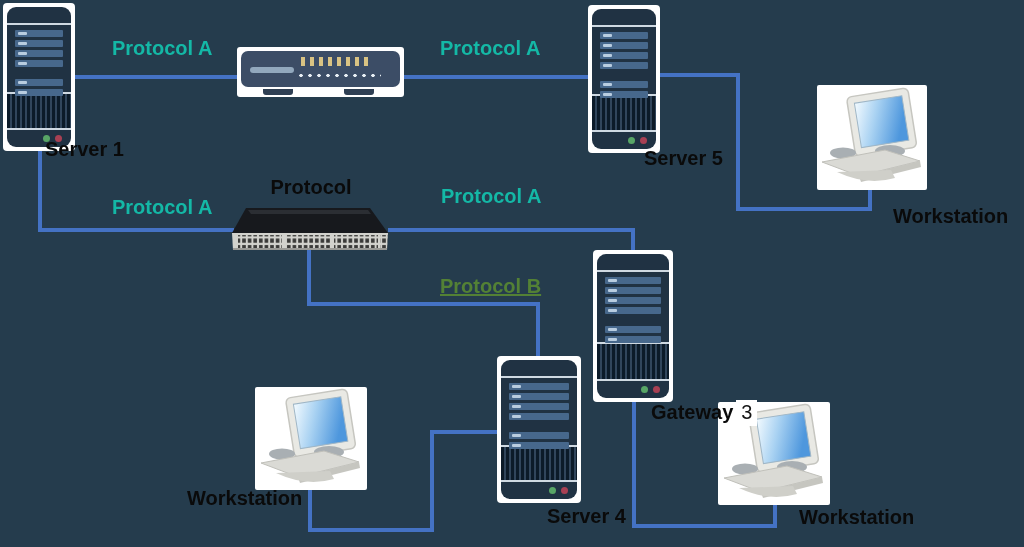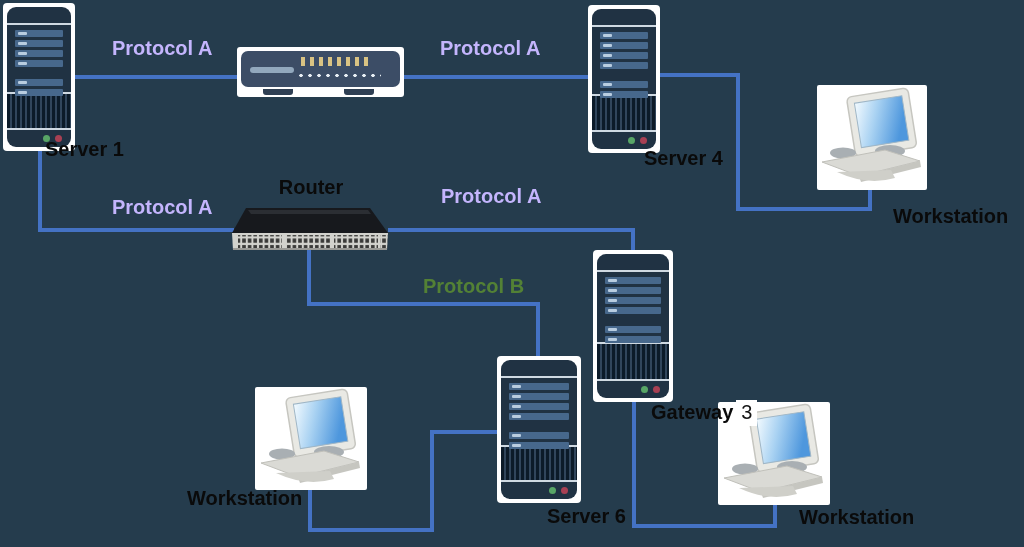--- a/index.html
+++ b/index.html
@@ -47,37 +47,37 @@
   
   #gateway-box{left:230px;top:205px;width:162px;height:48px;}
   #ws-right{left:817px;top:85px;width:110px;height:105px;}
   #ws-bl{left:255px;top:387px;width:112px;height:103px;}
   #ws-br{left:718px;top:402px;width:112px;height:103px;}
   .ws-card{background:#fff;border-radius:2px;}
   .ws-card svg{display:block;width:100%;height:100%;}
   
   .node-label{position:absolute;color:#0a0a0a;font-weight:700;font-size:20px;line-height:1.1;white-space:nowrap;}
   .proto{position:absolute;font-weight:700;font-size:20px;line-height:1.1;white-space:nowrap;}
-  .proto-a{color:#c4b5fd;}
+  .proto-a{color:#14b8a6;}
   .proto-b{color:#538135;}
   .chip{background:#ffffff;color:#141414;font-weight:400;padding:1px 5px 3px;margin-left:3px;}
   #lbl-server1{left:45px;top:138px;}
   #lbl-router{left:237px;top:24px;width:167px;text-align:center;}
   #lbl-server2{left:644px;top:147px;}
   #lbl-ws-right{left:893px;top:205px;}
   #lbl-gateway{left:230px;top:176px;width:162px;text-align:center;}
   #lbl-server3{left:651px;top:401px;}
   #lbl-server4{left:547px;top:505px;}
   #lbl-ws-bl{left:187px;top:487px;}
   #lbl-ws-br{left:799px;top:506px;}
   #pl-1{left:112px;top:37px;}
   #pl-2{left:440px;top:37px;}
   #pl-3{left:112px;top:196px;}
   #pl-4{left:441px;top:185px;}
-  #pl-5{left:423px;top:275px;}
+  #pl-5{left:440px;top:275px;text-decoration:underline;}
 </style>
 </head>
 <body>
 
 <svg width="0" height="0" style="position:absolute">
   <defs>
     <linearGradient id="scr" x1="0" y1="0" x2="1" y2="0.35">
       <stop offset="0" stop-color="#F4FBFF"></stop>
       <stop offset="0.45" stop-color="#A9D2F2"></stop>
       <stop offset="1" stop-color="#4E97DD"></stop>
@@ -251,25 +251,25 @@
       <path d="M58 64 L76 61 L81 72 L62 75 Z" fill="#D8D8D3"></path>
       <ellipse cx="26" cy="67" rx="13" ry="5.5" fill="#A9AFB3"></ellipse>
       <ellipse cx="73" cy="65" rx="15" ry="6" fill="#A9AFB3"></ellipse>
       <path d="M5 76 L68 64 L103 75 L42 90 Z" fill="#DADAD5" stroke="#C0C0BA" stroke-width="1"></path>
       <path d="M42 90 L103 75 L104 81 L44 96 Z" fill="#C6C6C0"></path>
       <path d="M20 86 Q50 100 78 92 L74 84 Z" fill="#CFCFC9"></path>
     </svg>
   </div>
 
   <div class="node-label" id="lbl-server1">Server 1</div>
-  <div class="node-label" id="lbl-server2">Server 4</div>
+  <div class="node-label" id="lbl-server2">Server 5</div>
   <div class="node-label" id="lbl-ws-right">Workstation</div>
-  <div class="node-label" id="lbl-gateway">Router</div>
+  <div class="node-label" id="lbl-gateway">Protocol</div>
   <div class="node-label" id="lbl-server3"><span>Gateway</span><span class="chip">3</span></div>
-  <div class="node-label" id="lbl-server4">Server 6</div>
+  <div class="node-label" id="lbl-server4">Server 4</div>
   <div class="node-label" id="lbl-ws-bl">Workstation</div>
   <div class="node-label" id="lbl-ws-br">Workstation</div>
 
   <div class="proto proto-a" id="pl-1">Protocol A</div>
   <div class="proto proto-a" id="pl-2">Protocol A</div>
   <div class="proto proto-a" id="pl-3">Protocol A</div>
   <div class="proto proto-a" id="pl-4">Protocol A</div>
   <div class="proto proto-b" id="pl-5">Protocol B</div>
 
 </div>

